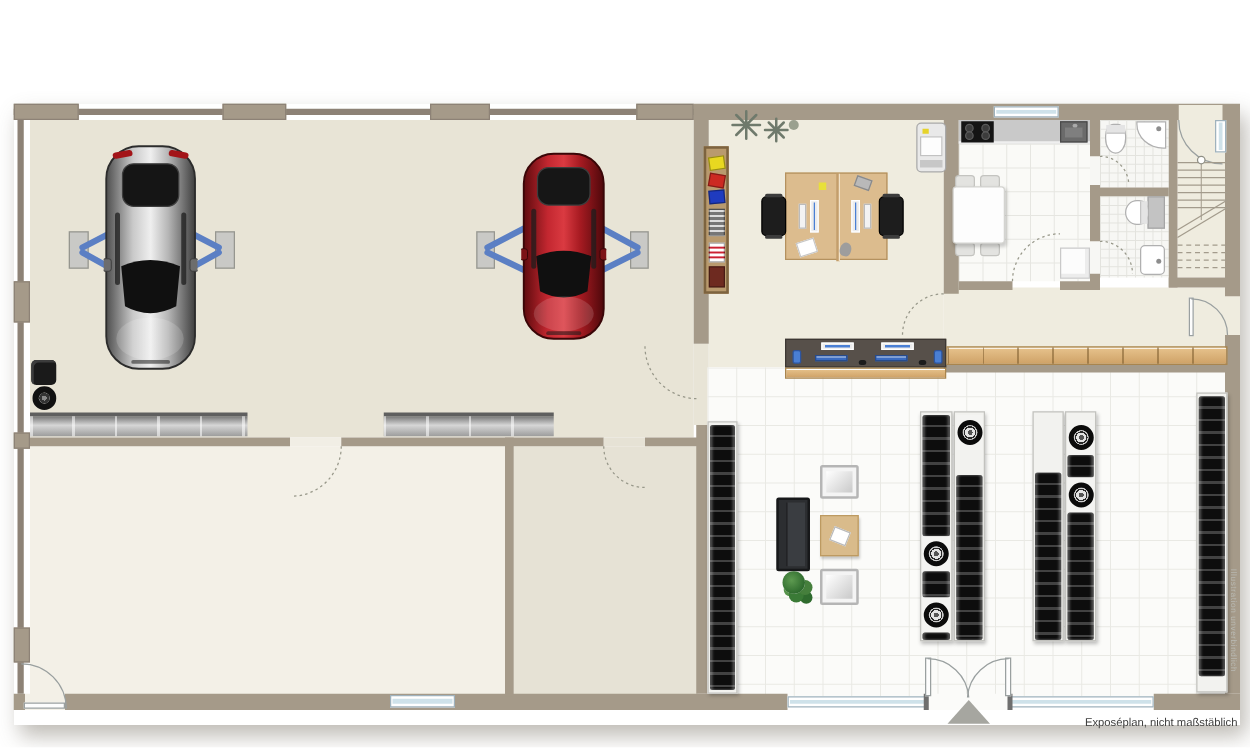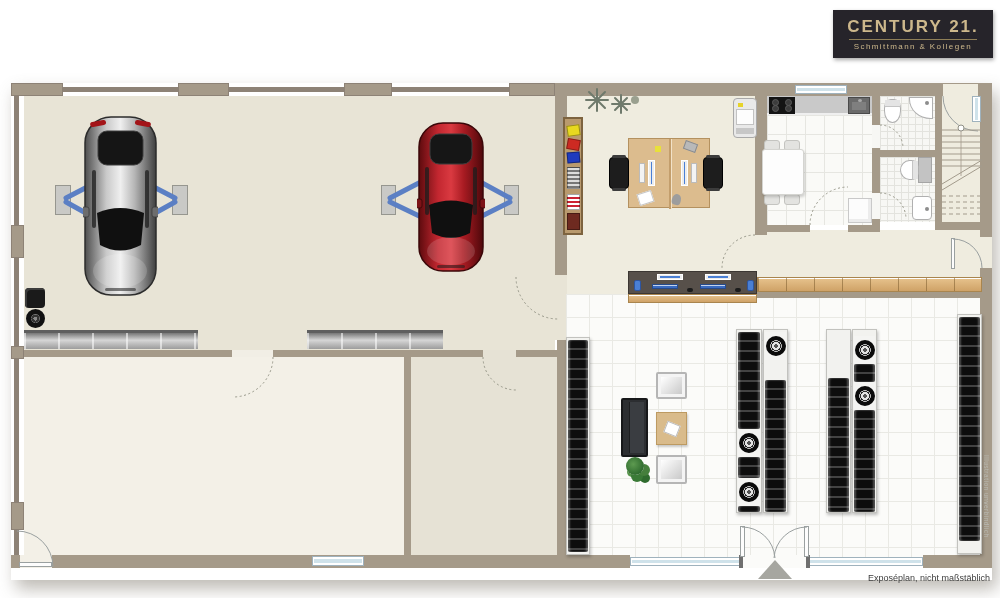--- a/index.html
+++ b/index.html
@@ -387,22 +387,17 @@
       <path d="M586 100 L608 100 M597 89 L597 111 M589 92 L605 108 M605 92 L589 108"></path>
       <path d="M612 104 L630 104 M621 95 L621 113 M615 98 L627 110 M627 98 L615 110"></path>
     </g>
     <circle cx="635" cy="100" r="4" fill="#9aa08f"></circle>
 
     <path d="M775 560 L758 579 L792 579 Z" fill="#a6a6a0"></path>
   </svg>
 
   <div class="wm">CENTURY 21</div>
 
-  <div class="logo">
-    <div class="t">CENTURY 21.</div>
-    <div class="rule"></div>
-    <div class="s">Schmittmann &amp; Kollegen</div>
-  </div>
 
   <div class="caption">Exposéplan, nicht maßstäblich</div>
   <div class="credit">Illustration unverbindlich</div>
 
 </div>
 
 </body></html>

